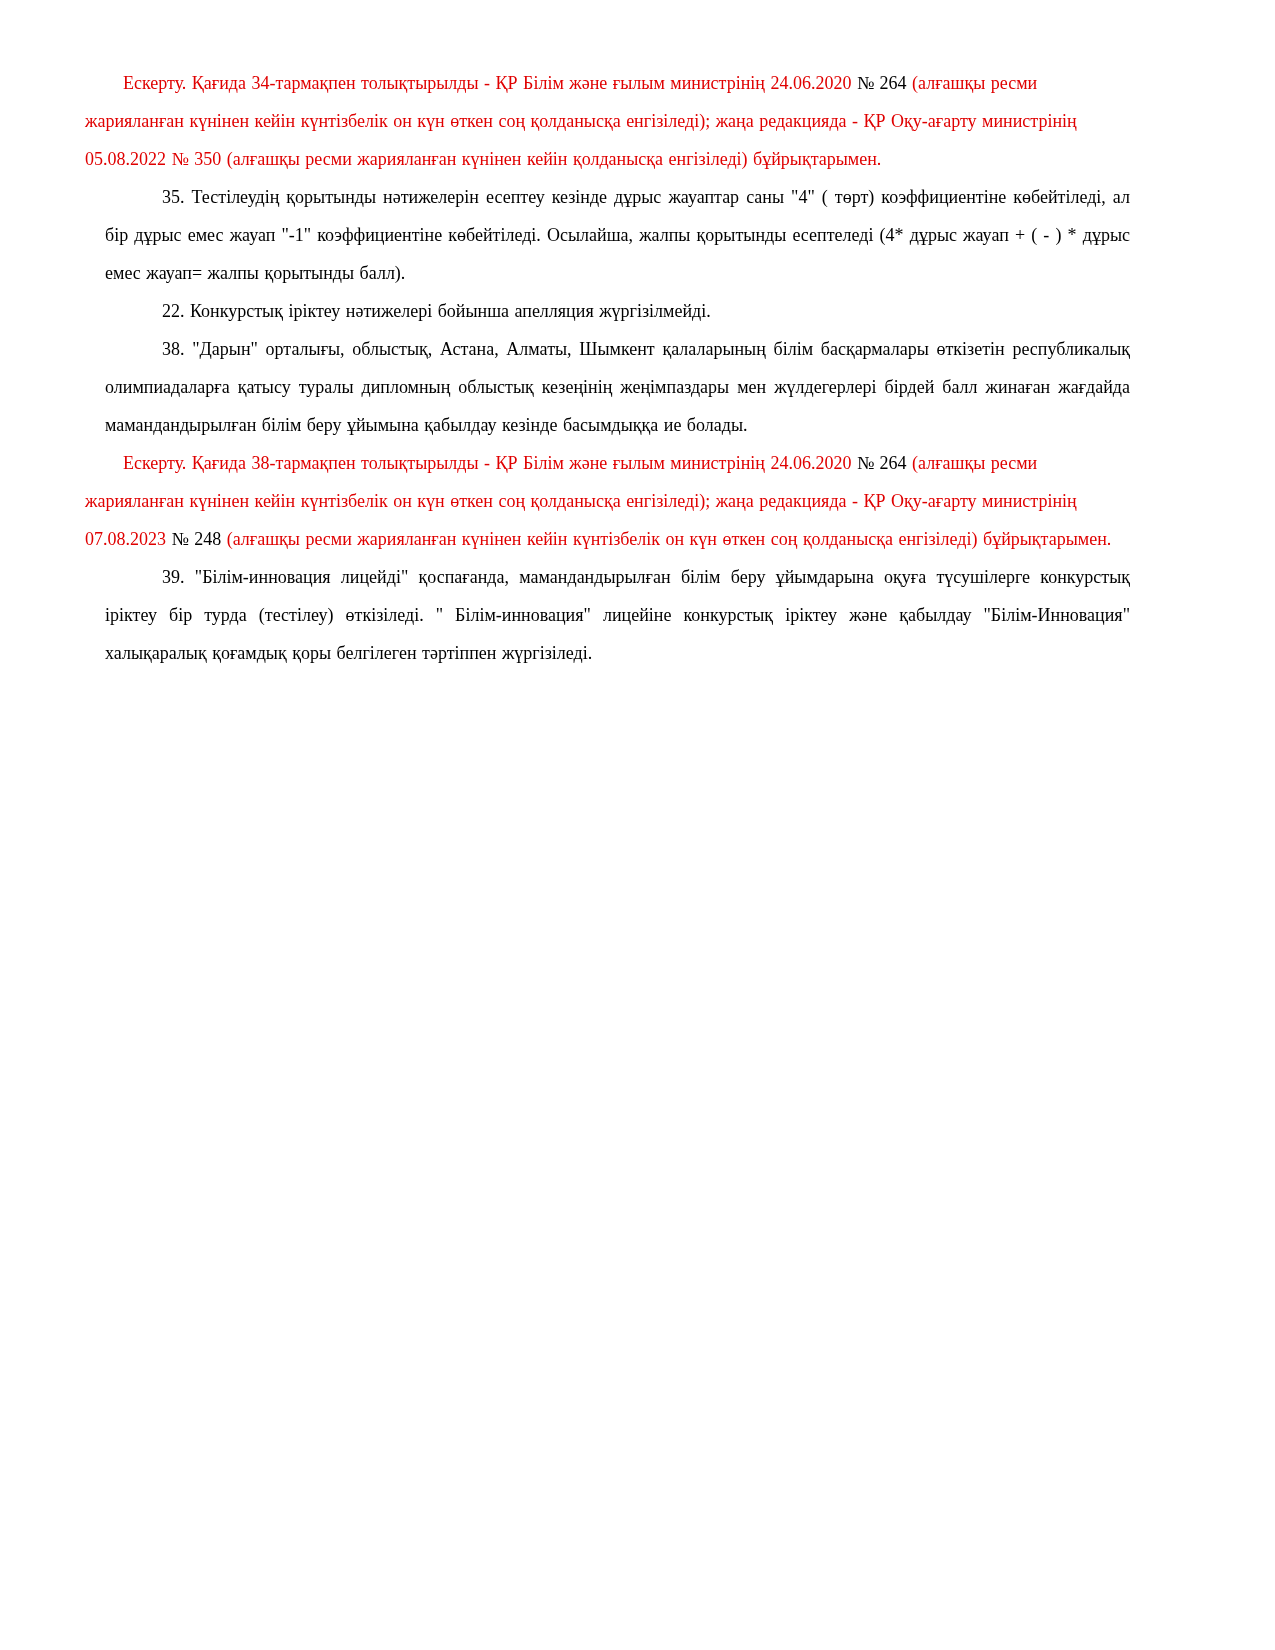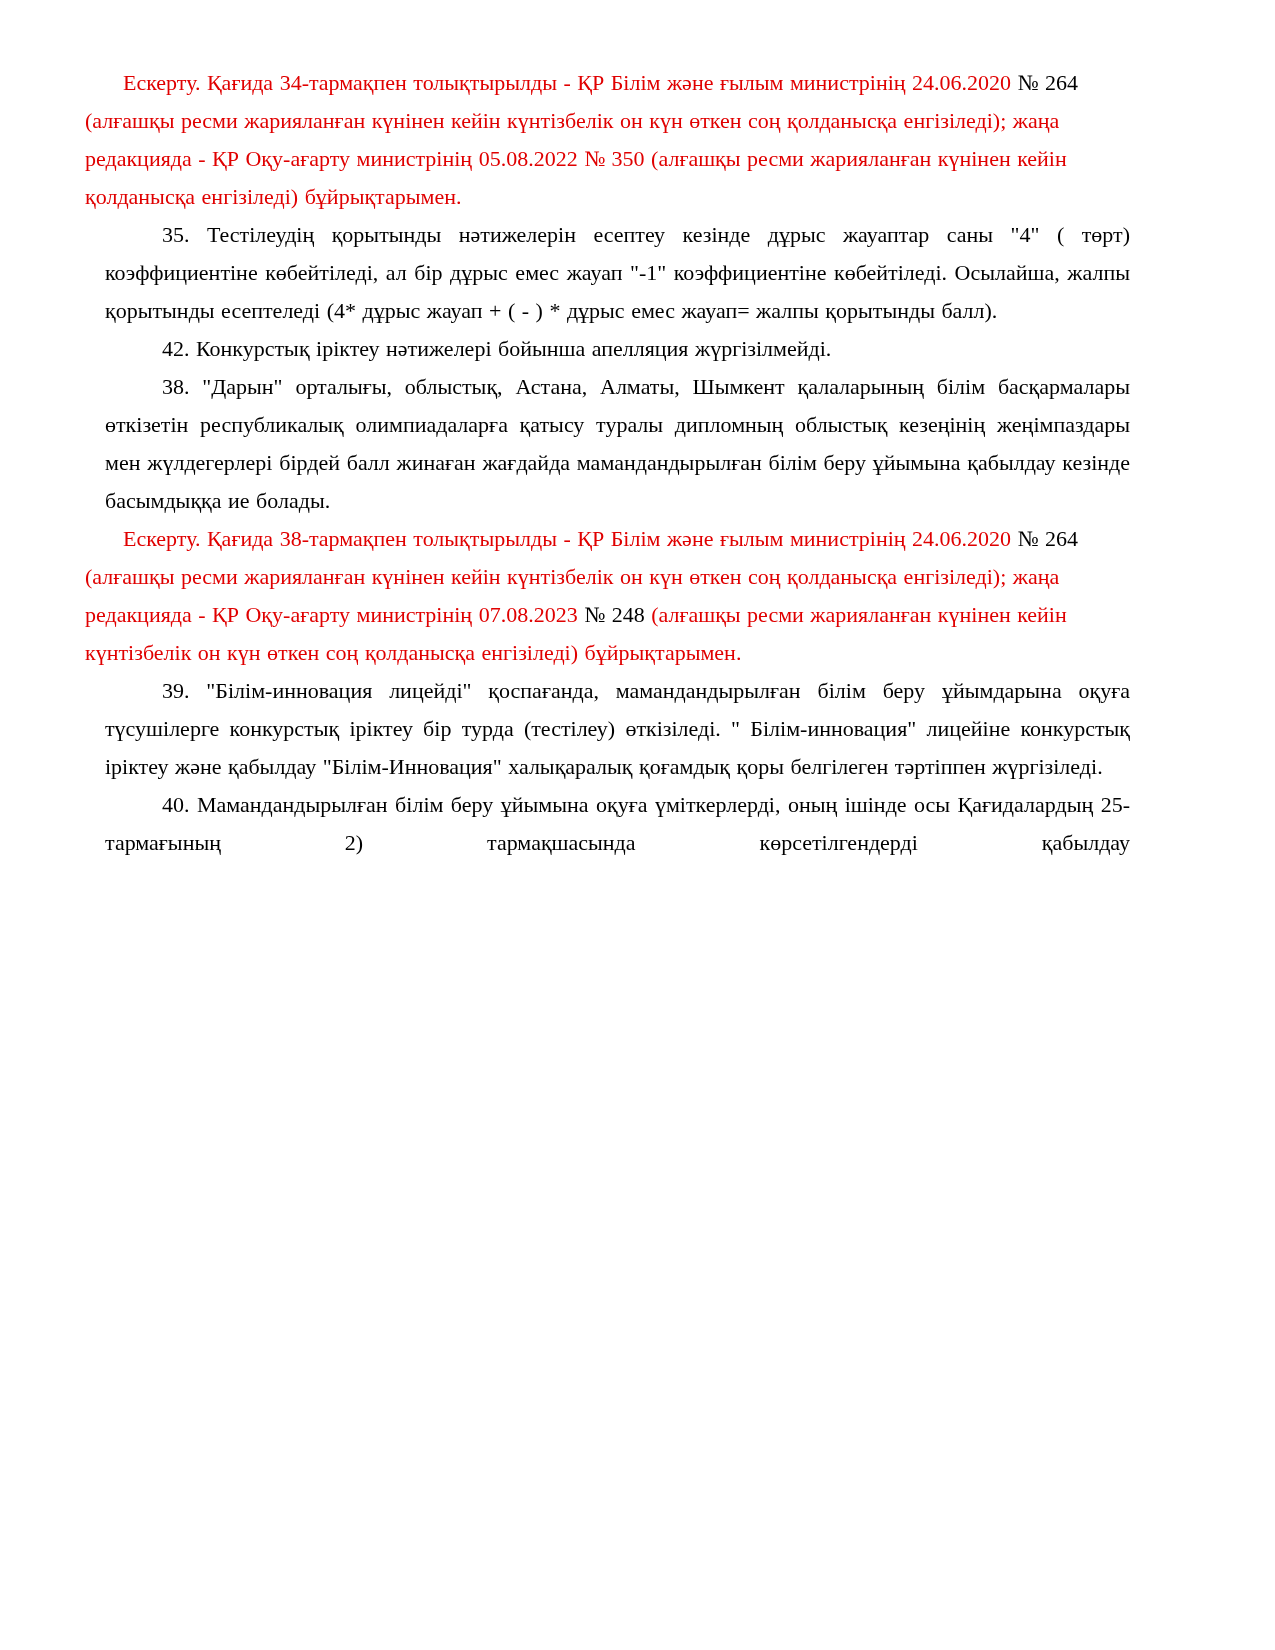--- a/index.html
+++ b/index.html
@@ -16,21 +16,21 @@
   }
   .page {
     box-sizing: border-box;
     width: 1275px;
     min-height: 1650px;
     padding: 64px 145px 40px 85px;
     background: #ffffff;
   }
   .page p {
     margin: 0;
-    font-size: 22px;
+    font-size: 18px;
     line-height: 38px;
     word-spacing: 1px;
   }
   p.body-par {
     color: #000000;
     text-align: justify;
     text-indent: 57px;
     margin-left: 20px;
   }
   p.body-par.cont-next-page {
@@ -49,25 +49,24 @@
 
 <div class="page">
 
   <p class="note-par"><span class="seg-red">Ескерту. Қағида 34-тармақпен толықтырылды - ҚР Білім және ғылым министрінің 24.06.2020 </span><span class="seg-black">№ 264 </span><span class="seg-red">(алғашқы ресми жарияланған күнінен кейін күнтізбелік он күн өткен соң қолданысқа енгізіледі); жаңа редакцияда - ҚР Оқу-ағарту министрінің 05.08.2022 № 350 (алғашқы ресми жарияланған күнінен кейін қолданысқа енгізіледі) бұйрықтарымен.</span></p>
 
   <p class="body-par"><span class="seg-black">35. Тестілеудің қорытынды нәтижелерін есептеу кезінде дұрыс жауаптар саны "4" ( төрт) коэффициентіне көбейтіледі, ал бір дұрыс емес жауап "-1" коэффициентіне көбейтіледі. Осылайша, жалпы қорытынды есептеледі (4* дұрыс жауап + ( - ) * дұрыс емес жауап= жалпы қорытынды балл).</span></p>
 
 
 
 
-  <p class="body-par"><span class="seg-black">42. Конкурстық іріктеу нәтижелері бойынша апелляция жүргізілмейді.</span></p>
+  <p class="body-par"><span class="seg-black">22. Конкурстық іріктеу нәтижелері бойынша апелляция жүргізілмейді.</span></p>
 
 
   <p class="body-par"><span class="seg-black">38. "Дарын" орталығы, облыстық, Астана, Алматы, Шымкент қалаларының білім басқармалары өткізетін республикалық олимпиадаларға қатысу туралы дипломның облыстық кезеңінің жеңімпаздары мен жүлдегерлері бірдей балл жинаған жағдайда мамандандырылған білім беру ұйымына қабылдау кезінде басымдыққа ие болады.</span></p>
 
   <p class="note-par"><span class="seg-red">Ескерту. Қағида 38-тармақпен толықтырылды - ҚР Білім және ғылым министрінің 24.06.2020 </span><span class="seg-black">№ 264 </span><span class="seg-red">(алғашқы ресми жарияланған күнінен кейін күнтізбелік он күн өткен соң қолданысқа енгізіледі); жаңа редакцияда - ҚР Оқу-ағарту министрінің 07.08.2023 </span><span class="seg-black">№ 248 </span><span class="seg-red">(алғашқы ресми жарияланған күнінен кейін күнтізбелік он күн өткен соң қолданысқа енгізіледі) бұйрықтарымен.</span></p>
 
   <p class="body-par"><span class="seg-black">39. "Білім-инновация лицейді" қоспағанда, мамандандырылған білім беру ұйымдарына оқуға түсушілерге конкурстық іріктеу бір турда (тестілеу) өткізіледі. " Білім-инновация" лицейіне конкурстық іріктеу және қабылдау "Білім-Инновация" халықаралық қоғамдық қоры белгілеген тәртіппен жүргізіледі.</span></p>
 
 
-  <p class="body-par cont-next-page"><span class="seg-black">40. Мамандандырылған білім беру ұйымына оқуға үміткерлерді, оның ішінде осы Қағидалардың 25-тармағының 2) тармақшасында көрсетілгендерді қабылдау</span></p>
 
 </div>
 
 </body></html>

